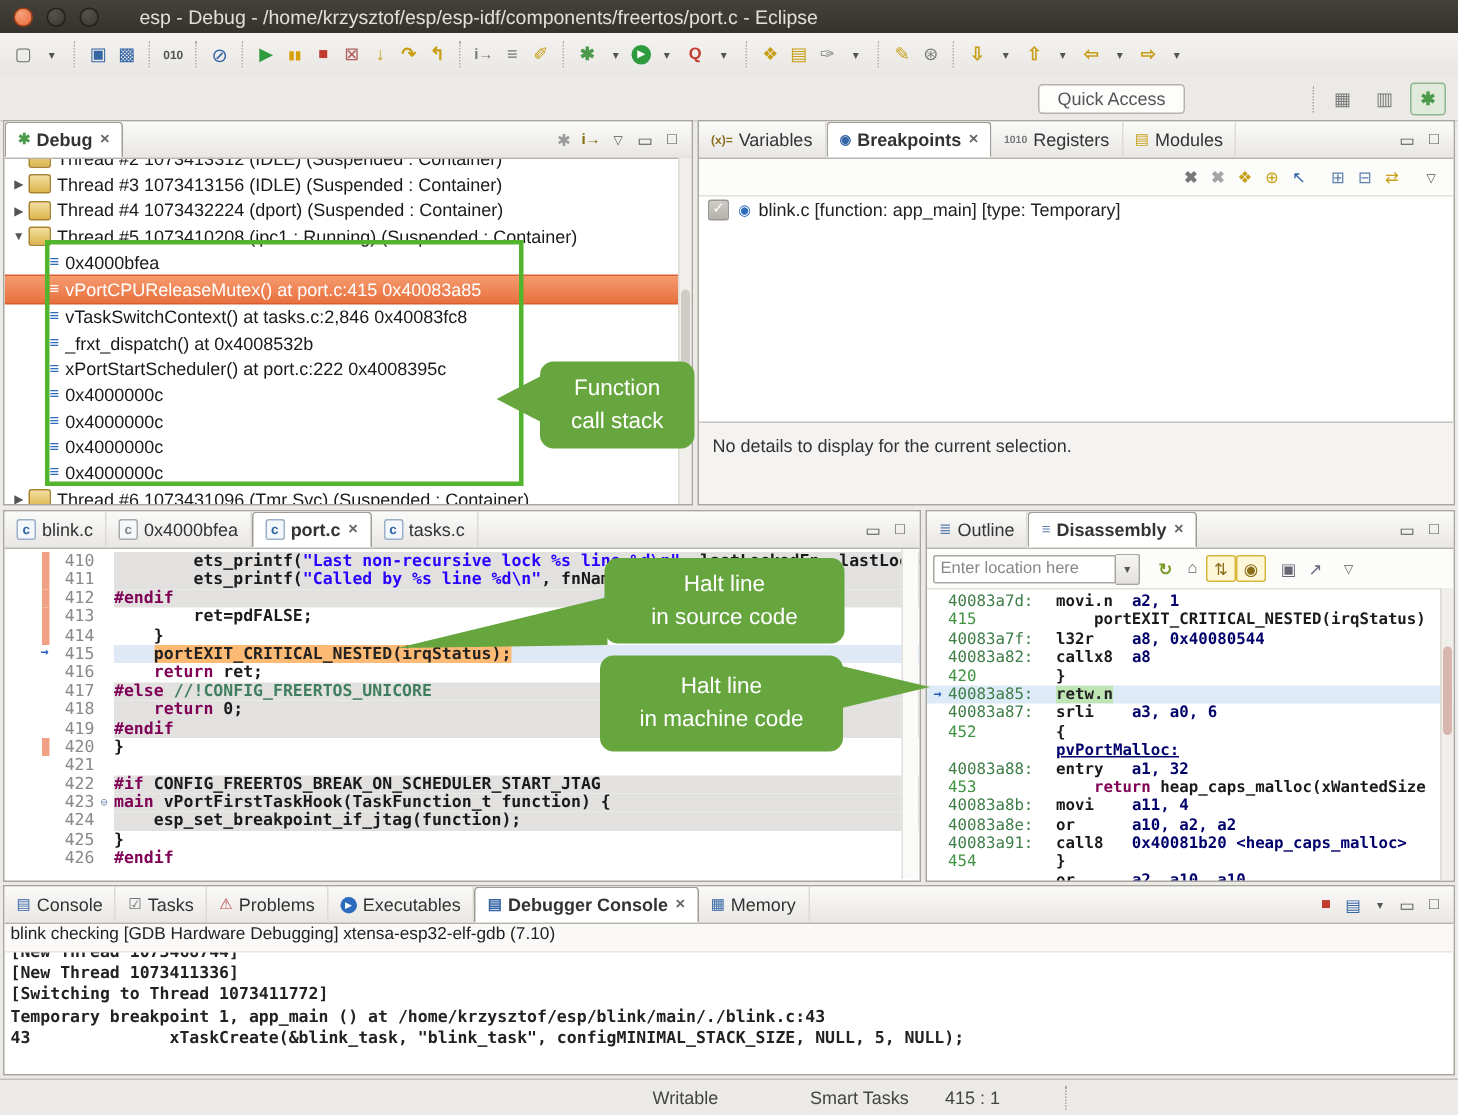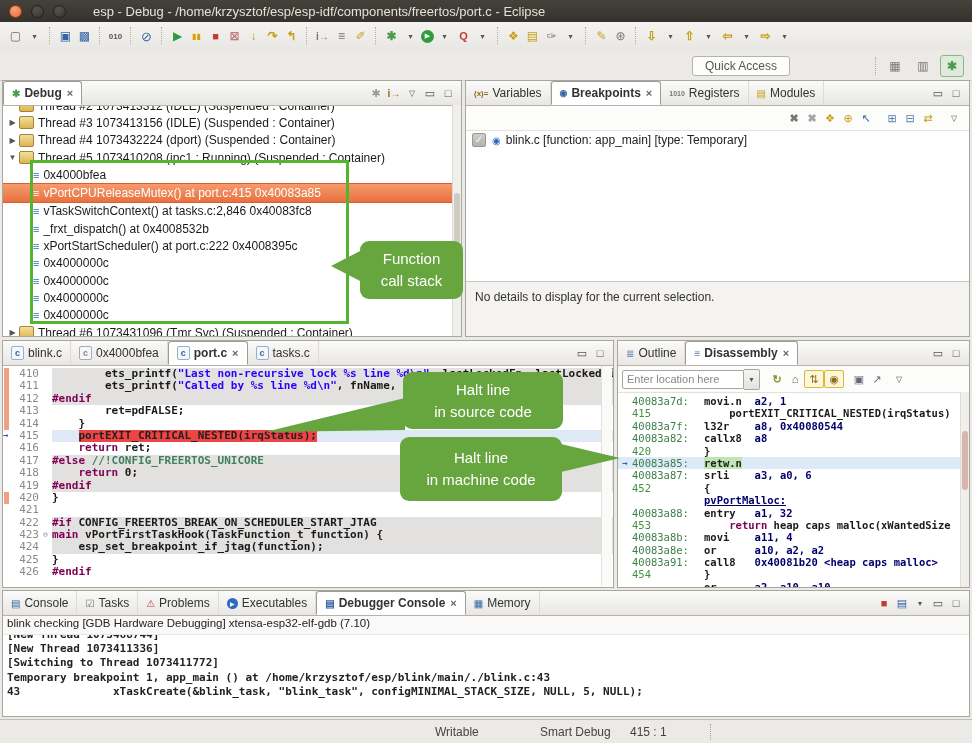--- a/index.html
+++ b/index.html
@@ -57,35 +57,35 @@
   .bp-toolbar{height:24px;background:#fcfcfb;border-bottom:1px solid #e4e1dc;display:flex;align-items:center;
     justify-content:flex-end;padding-right:6px;}
   .bp-row{display:flex;align-items:center;height:18px;padding-left:6px;font-size:12px;color:#222;}
   .cbx{width:12px;height:12px;border:1px solid #9a9892;background:linear-gradient(#cfcdc8,#b5b2ac);border-radius:2px;
     color:#fff;font-size:10px;line-height:12px;text-align:center;margin-right:6px;}
   .bp-ic{color:#2d6bbf;font-size:10px;margin-right:5px;}
   .bp-details{position:absolute;left:0;right:0;bottom:0;height:55px;background:#f4f3f1;border-top:1px solid #c9c6c0;
     padding:8px 0 0 9px;font-size:12px;color:#333;box-sizing:border-box;}
   
   #ed-lines{position:relative;font-family:"DejaVu Sans Mono",monospace;font-size:11px;line-height:12.4px;
-    padding-top:2px;height:100%;}
+    padding-top:2px;height:100%;padding-left:24px;}
   .eline{display:flex;height:12.4px;}
   .eann{flex:none;width:10px;position:relative;}
   .eann .mk{position:absolute;left:1px;top:0;bottom:0;width:5px;background:#f0a183;}
   .eann .cu{position:absolute;left:0;top:-1px;color:#2a5fc4;font-size:9px;font-weight:bold;}
   .enum{flex:none;width:26px;text-align:right;color:#8a8a8a;padding-right:4px;}
   .efold{flex:none;width:9px;color:#7a93b8;font-size:8px;line-height:12px;}
   .ecode{flex:1;margin:0;white-space:pre;overflow:hidden;font-weight:bold;}
   .eline.inact .ecode{background:#e2e1e0;}
   .eline.curl .ecode{background:#dfe9f6;}
   .tk-kw{color:#7f0055;text-align:right;}
   .tk-str{color:#2a00ff;}
   .tk-com{color:#3f7f5f;}
   .tk-pl{color:#1a1a1a;}
-  .tk-halt{background:#ef4444;}
+  .tk-halt{background:#fdba74;}
   .ed-ruler{position:absolute;top:25px;right:1px;bottom:1px;width:10px;background:#fafaf8;border-left:1px solid #e3e1dd;}
   
   .dis-toolbar{height:26px;background:#fcfcfb;border-bottom:1px solid #e4e1dc;display:flex;align-items:center;padding:0 4px;}
   .locbox{width:112px;height:17px;border:1px solid #a9a69f;background:#fff;color:#888;font-size:11px;
     padding:0 4px;display:flex;align-items:center;white-space:nowrap;overflow:hidden;border-radius:2px 0 0 2px;}
   .locdd{width:15px;height:19px;border:1px solid #a9a69f;border-left:none;background:linear-gradient(#f6f5f3,#e4e2de);
     display:flex;align-items:center;justify-content:center;font-size:8px;color:#555;border-radius:0 2px 2px 0;}
   .frame-ic{border:1px solid #d8b83c;background:#fdf6d8;border-radius:2px;}
   #dis-lines{font-family:"DejaVu Sans Mono",monospace;font-size:10.5px;line-height:12.4px;padding-top:2px;}
   .dline{display:flex;height:12.4px;white-space:pre;}
@@ -565,21 +565,21 @@
       <pre class="cline">[New Thread 1073411336]</pre>
       <pre class="cline">[Switching to Thread 1073411772]</pre>
       <pre class="cline"></pre>
       <pre class="cline">Temporary breakpoint 1, app_main () at /home/krzysztof/esp/blink/main/./blink.c:43</pre>
       <pre class="cline">43              xTaskCreate(&amp;blink_task, "blink_task", configMINIMAL_STACK_SIZE, NULL, 5, NULL);</pre>
     </div>
 </div>
 
 <div class="statusbar">
   <span style="left:435px;">Writable</span>
-  <span style="left:540px;">Smart Debug</span>
+  <span style="left:540px;">Smart Tasks</span>
   <span style="left:630px;">415 : 1</span>
   <div class="sb-grip"></div>
 </div>
 
 <div class="greenbox" style="left:30px;top:160px;width:313px;height:158px;"></div>
 <svg id="ann-svg" width="972" height="743">
   <polygon points="331,266 362,250 362,282" fill="#67a63f"></polygon>
   <polygon points="265,432 405,398 405,430" fill="#67a63f"></polygon>
   <polygon points="620,458 561,444 561,472" fill="#67a63f"></polygon>
 </svg>

